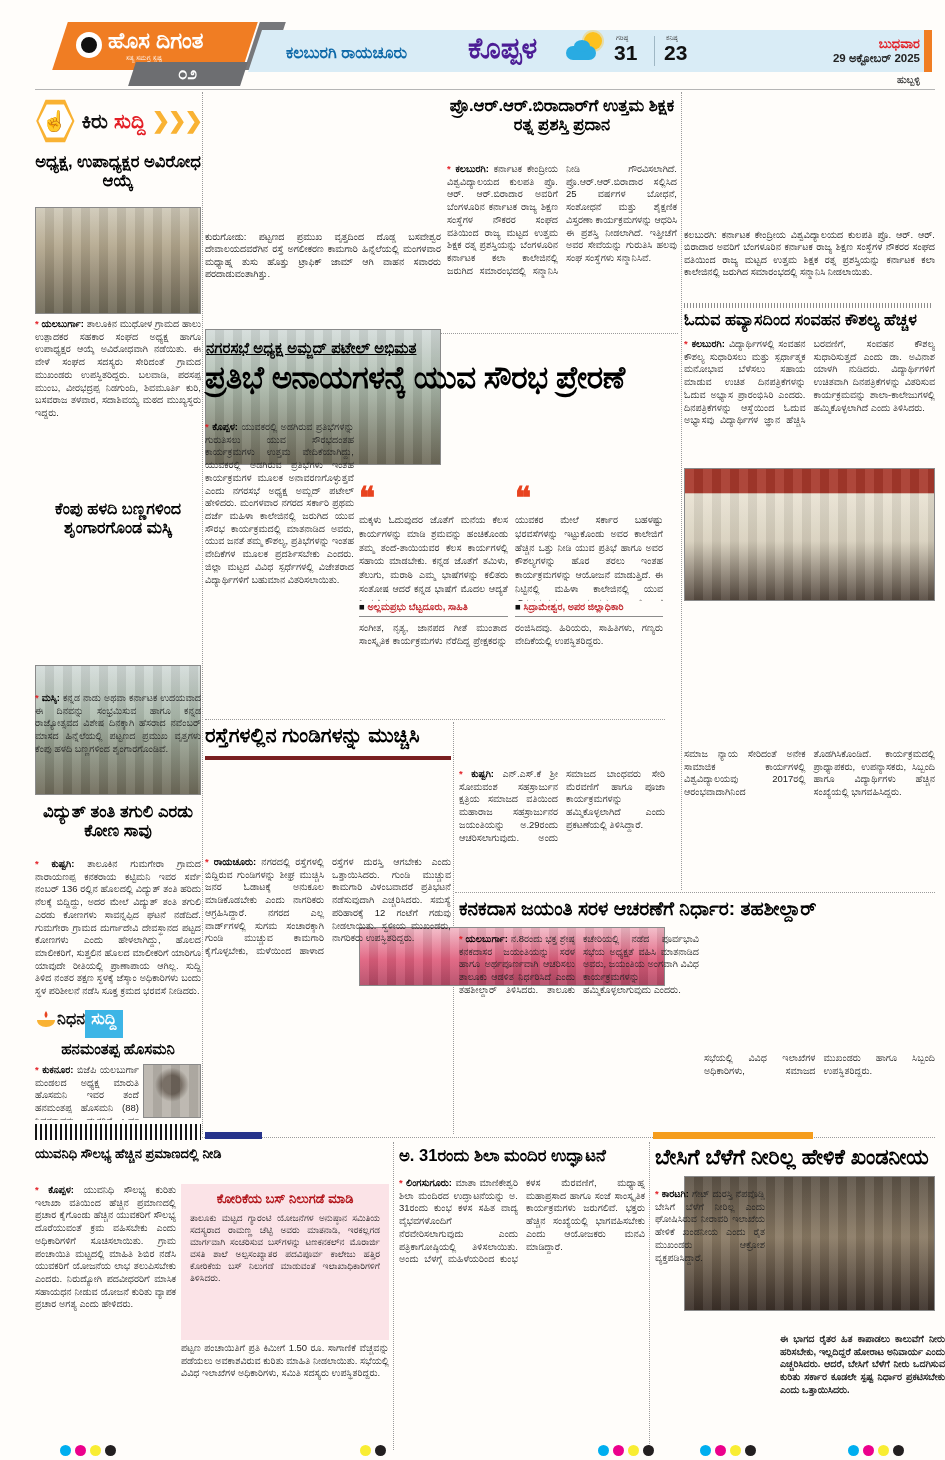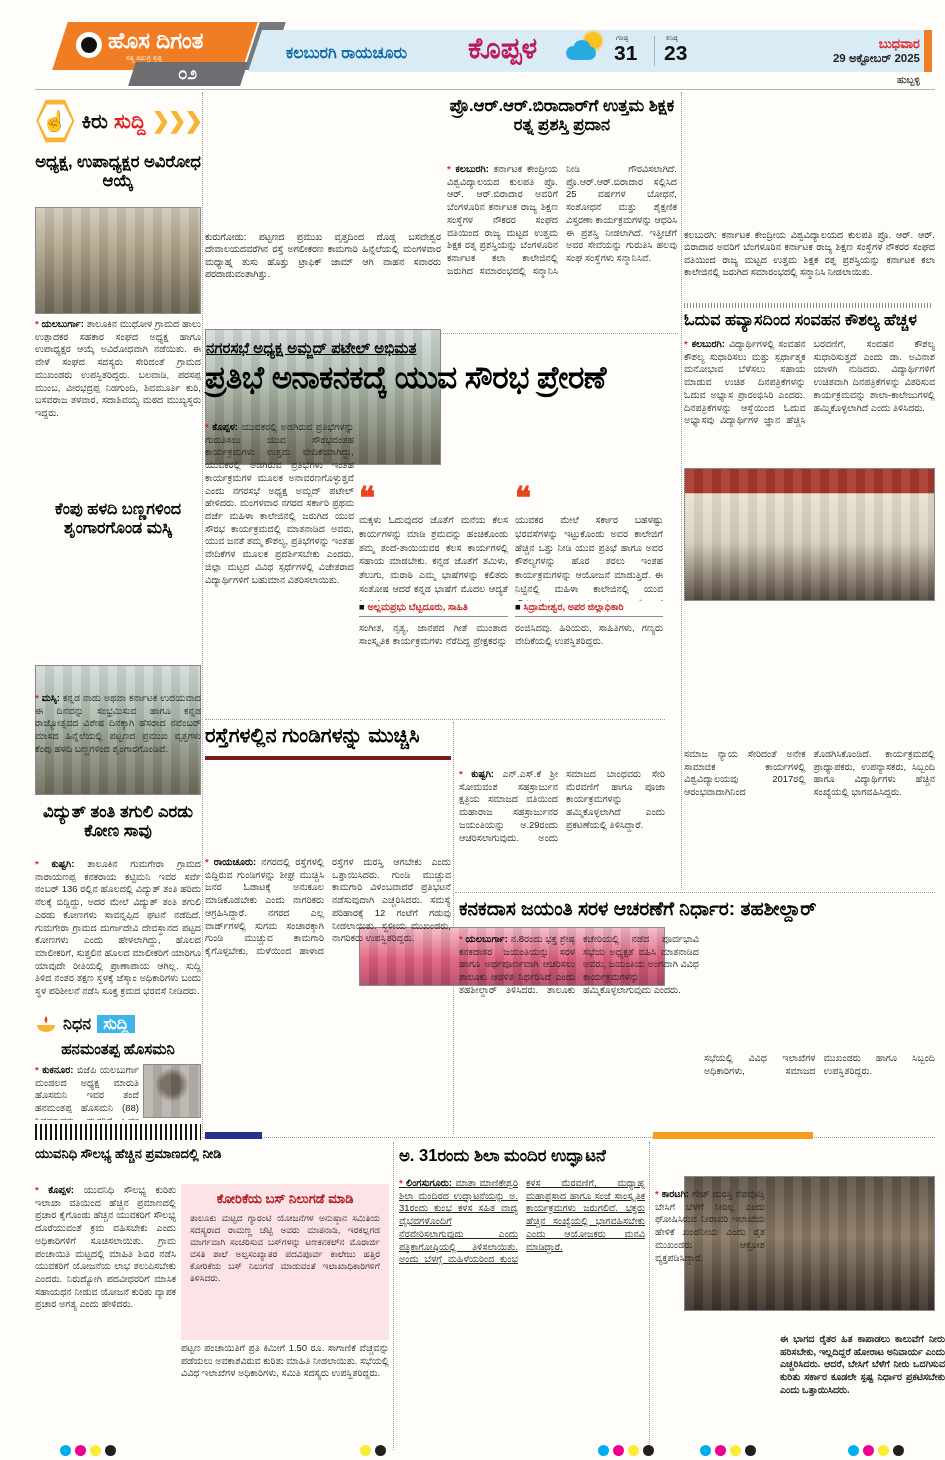--- a/index.html
+++ b/index.html
@@ -55,21 +55,21 @@
       <div style="width:16px;height:16px;border-radius:50%;background:#111;border:2px solid #fff;"></div>
     </div>
     <div class="abs b" style="left:108px;top:28px;font-size:22px;color:#fff;white-space:nowrap;">ಹೊಸ ದಿಗಂತ</div>
     <div class="abs" style="left:126px;top:54px;font-size:7px;color:#fff;">ಸತ್ಯ ಸಮಗ್ರ ಸ್ಪಷ್ಟ</div>
     <div class="abs skew" style="left:132px;top:62px;width:112px;height:24px;background:#6d6e71;display:flex;align-items:center;justify-content:center;">
       <div class="unskew b" style="color:#fff;font-size:17px;">೦೨</div>
     </div>
 
     <div class="abs" style="left:248px;top:30px;width:676px;height:42px;background:#d9ecf6;clip-path:polygon(14px 0,100% 0,100% 100%,0 100%);"></div>
     <div class="abs b" style="left:286px;top:44px;font-size:16px;color:#0d68a8;">ಕಲಬುರಗಿ ರಾಯಚೂರು</div>
-    <div class="abs b" style="left:468px;top:32px;font-size:29px;color:#be185d;">ಕೊಪ್ಪಳ</div>
+    <div class="abs b" style="left:468px;top:32px;font-size:29px;color:#4c1d95;">ಕೊಪ್ಪಳ</div>
 
     <div class="abs" style="left:566px;top:32px;width:44px;height:34px;">
       <div class="abs" style="left:18px;top:0;width:18px;height:18px;border-radius:50%;background:#fcc11e;box-shadow:0 0 0 2px rgba(252,193,30,.35);"></div>
       <div class="abs" style="left:0;top:14px;width:30px;height:14px;border-radius:10px;background:#29abe2;"></div>
       <div class="abs" style="left:8px;top:8px;width:16px;height:12px;border-radius:50%;background:#29abe2;"></div>
     </div>
     <div class="abs" style="left:616px;top:34px;font-size:7px;color:#333;">ಗರಿಷ್ಠ</div>
     <div class="abs b" style="left:614px;top:41px;font-size:21px;color:#111;">31</div>
     <div class="abs" style="left:654px;top:36px;width:0;height:30px;border-left:1px solid #9fb7c4;"></div>
     <div class="abs" style="left:666px;top:34px;font-size:7px;color:#333;">ಕನಿಷ್ಠ</div>
@@ -114,21 +114,21 @@
     <span class="place">ಮಸ್ಕಿ:</span>
     <span>ಕನ್ನಡ ನಾಡು ಅಥವಾ ಕರ್ನಾಟಕ ಉದಯವಾದ ಈ ದಿನವನ್ನು ಸಂಭ್ರಮಿಸುವ ಹಾಗೂ ಕನ್ನಡ ರಾಜ್ಯೋತ್ಸವದ ವಿಶೇಷ ದಿನಕ್ಕಾಗಿ ಹೆಸರಾದ ನವೆಂಬರ್ ಮಾಸದ ಹಿನ್ನೆಲೆಯಲ್ಲಿ ಪಟ್ಟಣದ ಪ್ರಮುಖ ವೃತ್ತಗಳು ಕೆಂಪು ಹಳದಿ ಬಣ್ಣಗಳಿಂದ ಶೃಂಗಾರಗೊಂಡಿವೆ.</span>
   </div>
 
   <div class="abs head center" style="left:35px;top:802px;width:166px;height:52px;font-size:16.5px;">ವಿದ್ಯುತ್ ತಂತಿ ತಗುಲಿ ಎರಡು ಕೋಣ ಸಾವು</div>
   <div class="abs body" style="left:35px;top:858px;width:166px;height:150px;">
     <span class="place">ಕುಷ್ಟಗಿ:</span>
     <span>ತಾಲೂಕಿನ ಗುಮಗೇರಾ ಗ್ರಾಮದ ನಾರಾಯಣಪ್ಪ ಕನಕರಾಯ ಕಟ್ಟಿಮನಿ ಇವರ ಸರ್ವೆ ನಂಬರ್ 136 ರಲ್ಲಿನ ಹೊಲದಲ್ಲಿ ವಿದ್ಯುತ್ ತಂತಿ ಹರಿದು ನೆಲಕ್ಕೆ ಬಿದ್ದಿದ್ದು, ಅದರ ಮೇಲೆ ವಿದ್ಯುತ್ ತಂತಿ ತಗುಲಿ ಎರಡು ಕೋಣಗಳು ಸಾವನ್ನಪ್ಪಿದ ಘಟನೆ ನಡೆದಿದೆ. ಗುಮಗೇರಾ ಗ್ರಾಮದ ದುರ್ಗಾದೇವಿ ದೇವಸ್ಥಾನದ ಪಟ್ಟದ ಕೋಣಗಳು ಎಂದು ಹೇಳಲಾಗಿದ್ದು, ಹೊಲದ ಮಾಲೀಕರಿಗೆ, ಸುತ್ತಲಿನ ಹೊಲದ ಮಾಲೀಕರಿಗೆ ಯಾರಿಗೂ ಯಾವುದೇ ರೀತಿಯಲ್ಲಿ ಪ್ರಾಣಾಪಾಯ ಆಗಿಲ್ಲ. ಸುದ್ದಿ ತಿಳಿದ ನಂತರ ತಕ್ಷಣ ಸ್ಥಳಕ್ಕೆ ಜೆಸ್ಕಾಂ ಅಧಿಕಾರಿಗಳು ಬಂದು ಸ್ಥಳ ಪರಿಶೀಲನೆ ನಡೆಸಿ ಸೂಕ್ತ ಕ್ರಮದ ಭರವಸೆ ನೀಡಿದರು.</span>
   </div>
 
-  <div class="abs" style="left:35px;top:1010px;width:166px;height:28px;display:flex;align-items:center;gap:6px;">
+  <div class="abs" style="left:35px;top:1010px;width:166px;height:28px;display:flex;gap:0;">
     <svg width="22" height="18" viewBox="0 0 22 18">
       <path d="M11 1 C13 4 13 6 11 8 C9 6 9 4 11 1 Z" fill="#e8431f"></path>
       <path d="M2 10 H20 C20 14 16 17 11 17 C6 17 2 14 2 10 Z" fill="#f9b233"></path>
     </svg>
     <span class="b" style="font-size:16px;color:#111;">ನಿಧನ</span>
     <span class="b" style="font-size:16px;color:#fff;background:#3db5e6;padding:0 6px;">ಸುದ್ದಿ</span>
   </div>
   <div class="abs head center" style="left:35px;top:1040px;width:166px;height:22px;font-size:15px;">ಹನಮಂತಪ್ಪ ಹೊಸಮನಿ</div>
   <div class="abs" style="left:35px;top:1064px;width:166px;height:56px;overflow:hidden;">
     <div class="ph ph-portrait" style="float:right;width:56px;height:52px;margin:0 0 2px 4px;"></div>
@@ -145,21 +145,21 @@
   <div class="abs head center" style="left:447px;top:96px;width:230px;height:62px;font-size:16.5px;">ಪ್ರೊ.ಆರ್.ಆರ್.ಬಿರಾದಾರ್‌ಗೆ ಉತ್ತಮ ಶಿಕ್ಷಕ ರತ್ನ ಪ್ರಶಸ್ತಿ ಪ್ರದಾನ</div>
   <div class="abs body cols2" style="left:447px;top:163px;width:230px;height:166px;">
     <span class="place">ಕಲಬುರಗಿ:</span>
     <span>ಕರ್ನಾಟಕ ಕೇಂದ್ರೀಯ ವಿಶ್ವವಿದ್ಯಾಲಯದ ಕುಲಪತಿ ಪ್ರೊ. ಆರ್. ಆರ್.ಬಿರಾದಾರ ಅವರಿಗೆ ಬೆಂಗಳೂರಿನ ಕರ್ನಾಟಕ ರಾಜ್ಯ ಶಿಕ್ಷಣ ಸಂಸ್ಥೆಗಳ ನೌಕರರ ಸಂಘದ ವತಿಯಿಂದ ರಾಜ್ಯ ಮಟ್ಟದ ಉತ್ತಮ ಶಿಕ್ಷಕ ರತ್ನ ಪ್ರಶಸ್ತಿಯನ್ನು ಬೆಂಗಳೂರಿನ ಕರ್ನಾಟಕ ಕಲಾ ಕಾಲೇಜಿನಲ್ಲಿ ಜರುಗಿದ ಸಮಾರಂಭದಲ್ಲಿ ಸನ್ಮಾನಿಸಿ ನೀಡಿ ಗೌರವಿಸಲಾಗಿದೆ. ಪ್ರೊ.ಆರ್.ಆರ್.ಬಿರಾದಾರ ಸಲ್ಲಿಸಿದ 25 ವರ್ಷಗಳ ಬೋಧನೆ, ಸಂಶೋಧನೆ ಮತ್ತು ಶೈಕ್ಷಣಿಕ ವಿಸ್ತರಣಾ ಕಾರ್ಯಕ್ರಮಗಳನ್ನು ಆಧರಿಸಿ ಈ ಪ್ರಶಸ್ತಿ ನೀಡಲಾಗಿದೆ. ಇತ್ತೀಚೆಗೆ ಅವರ ಸೇವೆಯನ್ನು ಗುರುತಿಸಿ ಹಲವು ಸಂಘ ಸಂಸ್ಥೆಗಳು ಸನ್ಮಾನಿಸಿವೆ.</span>
   </div>
 
   <div class="abs ph ph-award" style="left:684px;top:95px;width:249px;height:131px;"></div>
   <div class="abs caption" style="left:684px;top:229px;width:251px;height:72px;">ಕಲಬುರಗಿ: ಕರ್ನಾಟಕ ಕೇಂದ್ರೀಯ ವಿಶ್ವವಿದ್ಯಾಲಯದ ಕುಲಪತಿ ಪ್ರೊ. ಆರ್. ಆರ್. ಬಿರಾದಾರ ಅವರಿಗೆ ಬೆಂಗಳೂರಿನ ಕರ್ನಾಟಕ ರಾಜ್ಯ ಶಿಕ್ಷಣ ಸಂಸ್ಥೆಗಳ ನೌಕರರ ಸಂಘದ ವತಿಯಿಂದ ರಾಜ್ಯ ಮಟ್ಟದ ಉತ್ತಮ ಶಿಕ್ಷಕ ರತ್ನ ಪ್ರಶಸ್ತಿಯನ್ನು ಕರ್ನಾಟಕ ಕಲಾ ಕಾಲೇಜಿನಲ್ಲಿ ಜರುಗಿದ ಸಮಾರಂಭದಲ್ಲಿ ಸನ್ಮಾನಿಸಿ ನೀಡಲಾಯಿತು.</div>
 
   <div class="abs head" style="left:206px;top:339px;width:455px;height:20px;font-size:15px;text-decoration:underline;">ನಗರಸಭೆ ಅಧ್ಯಕ್ಷ ಅಮ್ಜದ್ ಪಟೇಲ್ ಅಭಿಮತ</div>
-  <div class="abs head" style="left:205px;top:360px;width:460px;height:54px;font-size:31px;letter-spacing:-0.5px;">ಪ್ರತಿಭೆ ಅನಾಕನಕದ್ಕೆ ಯುವ ಸೌರಭ ಪ್ರೇರಣೆ</div>
+  <div class="abs head" style="left:205px;top:360px;width:460px;height:54px;font-size:31px;letter-spacing:-0.5px;">ಪ್ರತಿಭೆ ಅನಾಯಗಳನ್ಕೆ ಯುವ ಸೌರಭ ಪ್ರೇರಣೆ</div>
 
   <div class="abs body" style="left:205px;top:421px;width:149px;height:296px;">
     <span class="place">ಕೊಪ್ಪಳ:</span>
     <span>ಯುವಕರಲ್ಲಿ ಅಡಗಿರುವ ಪ್ರತಿಭೆಗಳನ್ನು ಗುರುತಿಸಲು ಯುವ ಸೌರಭದಂತಹ ಕಾರ್ಯಕ್ರಮಗಳು ಉತ್ತಮ ವೇದಿಕೆಯಾಗಿದ್ದು, ಯುವಕರಲ್ಲಿ ಅಡಗಿರುವ ಪ್ರತಿಭೆಗಳು ಇಂತಹ ಕಾರ್ಯಕ್ರಮಗಳ ಮೂಲಕ ಅನಾವರಣಗೊಳ್ಳುತ್ತವೆ ಎಂದು ನಗರಸಭೆ ಅಧ್ಯಕ್ಷ ಅಮ್ಜದ್ ಪಟೇಲ್ ಹೇಳಿದರು. ಮಂಗಳವಾರ ನಗರದ ಸರ್ಕಾರಿ ಪ್ರಥಮ ದರ್ಜೆ ಮಹಿಳಾ ಕಾಲೇಜಿನಲ್ಲಿ ಜರುಗಿದ ಯುವ ಸೌರಭ ಕಾರ್ಯಕ್ರಮದಲ್ಲಿ ಮಾತನಾಡಿದ ಅವರು, ಯುವ ಜನತೆ ತಮ್ಮ ಕೌಶಲ್ಯ, ಪ್ರತಿಭೆಗಳನ್ನು ಇಂತಹ ವೇದಿಕೆಗಳ ಮೂಲಕ ಪ್ರದರ್ಶಿಸಬೇಕು ಎಂದರು. ಜಿಲ್ಲಾ ಮಟ್ಟದ ವಿವಿಧ ಸ್ಪರ್ಧೆಗಳಲ್ಲಿ ವಿಜೇತರಾದ ವಿದ್ಯಾರ್ಥಿಗಳಿಗೆ ಬಹುಮಾನ ವಿತರಿಸಲಾಯಿತು.</span>
   </div>
   <div class="abs ph ph-stage" style="left:359px;top:421px;width:304px;height:57px;"></div>
 
   <div class="abs" style="left:359px;top:483px;width:149px;height:134px;overflow:hidden;">
     <span class="quote-mark">❝</span>
     <div class="quote-text" style="height:88px;">ಮಕ್ಕಳು ಓದುವುದರ ಜೊತೆಗೆ ಮನೆಯ ಕೆಲಸ ಕಾರ್ಯಗಳನ್ನು ಮಾಡಿ ಶ್ರಮವನ್ನು ಹಂಚಿಕೊಂಡು ತಮ್ಮ ತಂದೆ-ತಾಯಿಯವರ ಕೆಲಸ ಕಾರ್ಯಗಳಲ್ಲಿ ಸಹಾಯ ಮಾಡಬೇಕು. ಕನ್ನಡ ಜೊತೆಗೆ ತಮಿಳು, ತೆಲುಗು, ಮರಾಠಿ ಎಮ್ಮ ಭಾಷೆಗಳನ್ನು ಕಲಿತರು ಸಂತೋಷ ಆದರೆ ಕನ್ನಡ ಭಾಷೆಗೆ ಮೊದಲ ಆದ್ಯತೆ ನೀಡಬೇಕು.</div>
@@ -212,25 +212,26 @@
     <span class="place">ಕೊಪ್ಪಳ:</span>
     <span>ಯುವನಿಧಿ ಸೌಲಭ್ಯ ಕುರಿತು ಇಲಾಖಾ ವತಿಯಿಂದ ಹೆಚ್ಚಿನ ಪ್ರಮಾಣದಲ್ಲಿ ಪ್ರಚಾರ ಕೈಗೊಂಡು ಹೆಚ್ಚಿನ ಯುವಕರಿಗೆ ಸೌಲಭ್ಯ ದೊರೆಯುವಂತೆ ಕ್ರಮ ವಹಿಸಬೇಕು ಎಂದು ಅಧಿಕಾರಿಗಳಿಗೆ ಸೂಚಿಸಲಾಯಿತು. ಗ್ರಾಮ ಪಂಚಾಯಿತಿ ಮಟ್ಟದಲ್ಲಿ ಮಾಹಿತಿ ಶಿಬಿರ ನಡೆಸಿ ಯುವಕರಿಗೆ ಯೋಜನೆಯ ಲಾಭ ತಲುಪಿಸಬೇಕು ಎಂದರು. ನಿರುದ್ಯೋಗಿ ಪದವೀಧರರಿಗೆ ಮಾಸಿಕ ಸಹಾಯಧನ ನೀಡುವ ಯೋಜನೆ ಕುರಿತು ವ್ಯಾಪಕ ಪ್ರಚಾರ ಅಗತ್ಯ ಎಂದು ಹೇಳಿದರು.</span>
   </div>
   <div class="abs pinkbox" style="left:181px;top:1184px;width:190px;height:142px;">
     <div class="title">ಕೋರಿಕೆಯ ಬಸ್ ನಿಲುಗಡೆ ಮಾಡಿ</div>
     <div class="body" style="font-size:9px;">ತಾಲೂಕು ಮಟ್ಟದ ಗ್ಯಾರಂಟಿ ಯೋಜನೆಗಳ ಅನುಷ್ಠಾನ ಸಮಿತಿಯ ಸದಸ್ಯರಾದ ರಾಮಣ್ಣ ಚೆಟ್ಟಿ ಅವರು ಮಾತನಾಡಿ, ಇರಕಲ್ಲಗಡ ಮಾರ್ಗವಾಗಿ ಸಂಚರಿಸುವ ಬಸ್‌ಗಳನ್ನು ಟಣಕನಕಲ್‌ನ ಮೊರಾರ್ಜಿ ವಸತಿ ಶಾಲೆ ಅಲ್ಪಸಂಖ್ಯಾತರ ಪದವಿಪೂರ್ವ ಕಾಲೇಜು ಹತ್ತಿರ ಕೋರಿಕೆಯ ಬಸ್ ನಿಲುಗಡೆ ಮಾಡುವಂತೆ ಇಲಾಖಾಧಿಕಾರಿಗಳಿಗೆ ತಿಳಿಸಿದರು.</div>
   </div>
   <div class="abs body" style="left:181px;top:1342px;width:208px;height:104px;">ಪಟ್ಟಣ ಪಂಚಾಯಿತಿಗೆ ಪ್ರತಿ ಕಿಮೀಗೆ 1.50 ರೂ. ಸಾಗಾಣಿಕೆ ವೆಚ್ಚವನ್ನು ಪಡೆಯಲು ಅವಕಾಶವಿರುವ ಕುರಿತು ಮಾಹಿತಿ ನೀಡಲಾಯಿತು. ಸಭೆಯಲ್ಲಿ ವಿವಿಧ ಇಲಾಖೆಗಳ ಅಧಿಕಾರಿಗಳು, ಸಮಿತಿ ಸದಸ್ಯರು ಉಪಸ್ಥಿತರಿದ್ದರು.</div>
 
   <div class="abs head" style="left:399px;top:1146px;width:246px;height:26px;font-size:16.5px;">ಅ. 31ರಂದು ಶಿಲಾ ಮಂದಿರ ಉದ್ಘಾಟನೆ</div>
-  <div class="abs body cols2" style="left:399px;top:1177px;width:246px;height:180px;text-decoration:underline;">
+  <div class="abs body cols2" style="left:399px;top:1177px;width:246px;height:180px;">
     <span class="place">ಲಿಂಗಸುಗೂರು:</span>
     <span>ಮಾತಾ ಮಾಣಿಕೇಶ್ವರಿ ಶಿಲಾ ಮಂದಿರದ ಉದ್ಘಾಟನೆಯನ್ನು ಅ. 31ರಂದು ಕುಂಭ ಕಳಸ ಸಹಿತ ವಾದ್ಯ ವೈಭವಗಳೊಂದಿಗೆ ನೆರವೇರಿಸಲಾಗುವುದು ಎಂದು ಪತ್ರಿಕಾಗೋಷ್ಠಿಯಲ್ಲಿ ತಿಳಿಸಲಾಯಿತು. ಅಂದು ಬೆಳಗ್ಗೆ ಮಹಿಳೆಯರಿಂದ ಕುಂಭ ಕಳಸ ಮೆರವಣಿಗೆ, ಮಧ್ಯಾಹ್ನ ಮಹಾಪ್ರಸಾದ ಹಾಗೂ ಸಂಜೆ ಸಾಂಸ್ಕೃತಿಕ ಕಾರ್ಯಕ್ರಮಗಳು ಜರುಗಲಿವೆ. ಭಕ್ತರು ಹೆಚ್ಚಿನ ಸಂಖ್ಯೆಯಲ್ಲಿ ಭಾಗವಹಿಸಬೇಕು ಎಂದು ಆಯೋಜಕರು ಮನವಿ ಮಾಡಿದ್ದಾರೆ.</span>
   </div>
 
+  <div class="abs head" style="left:655px;top:1145px;width:280px;height:36px;font-size:21px;">ಬೇಸಿಗೆ ಬೆಳೆಗೆ ನೀರಿಲ್ಲ ಹೇಳಿಕೆ ಖಂಡನೀಯ</div>
   <div class="abs body" style="left:655px;top:1188px;width:110px;height:258px;">
     <span class="place">ಕಾರಟಗಿ:</span>
     <span>ಗೇಟ್ ದುರಸ್ತಿ ನೆಪವೊಡ್ಡಿ ಬೇಸಿಗೆ ಬೆಳೆಗೆ ನೀರಿಲ್ಲ ಎಂದು ಘೋಷಿಸಿರುವ ನೀರಾವರಿ ಇಲಾಖೆಯ ಹೇಳಿಕೆ ಖಂಡನೀಯ ಎಂದು ರೈತ ಮುಖಂಡರು ಆಕ್ರೋಶ ವ್ಯಕ್ತಪಡಿಸಿದ್ದಾರೆ.</span>
   </div>
 
   <div class="abs body" style="left:780px;top:1333px;width:165px;height:113px;font-weight:bold;">ಈ ಭಾಗದ ರೈತರ ಹಿತ ಕಾಪಾಡಲು ಕಾಲುವೆಗೆ ನೀರು ಹರಿಸಬೇಕು, ಇಲ್ಲದಿದ್ದರೆ ಹೋರಾಟ ಅನಿವಾರ್ಯ ಎಂದು ಎಚ್ಚರಿಸಿದರು. ಆದರೆ, ಬೇಸಿಗೆ ಬೆಳೆಗೆ ನೀರು ಒದಗಿಸುವ ಕುರಿತು ಸರ್ಕಾರ ಕೂಡಲೇ ಸ್ಪಷ್ಟ ನಿರ್ಧಾರ ಪ್ರಕಟಿಸಬೇಕು ಎಂದು ಒತ್ತಾಯಿಸಿದರು.</div>
 
   <div class="abs" style="left:60px;top:1442px;">
     <span class="dot" style="background:#00aeef;"></span><span class="dot" style="background:#ec008c;"></span><span class="dot" style="background:#f9ed32;"></span><span class="dot" style="background:#231f20;"></span>
   </div>

